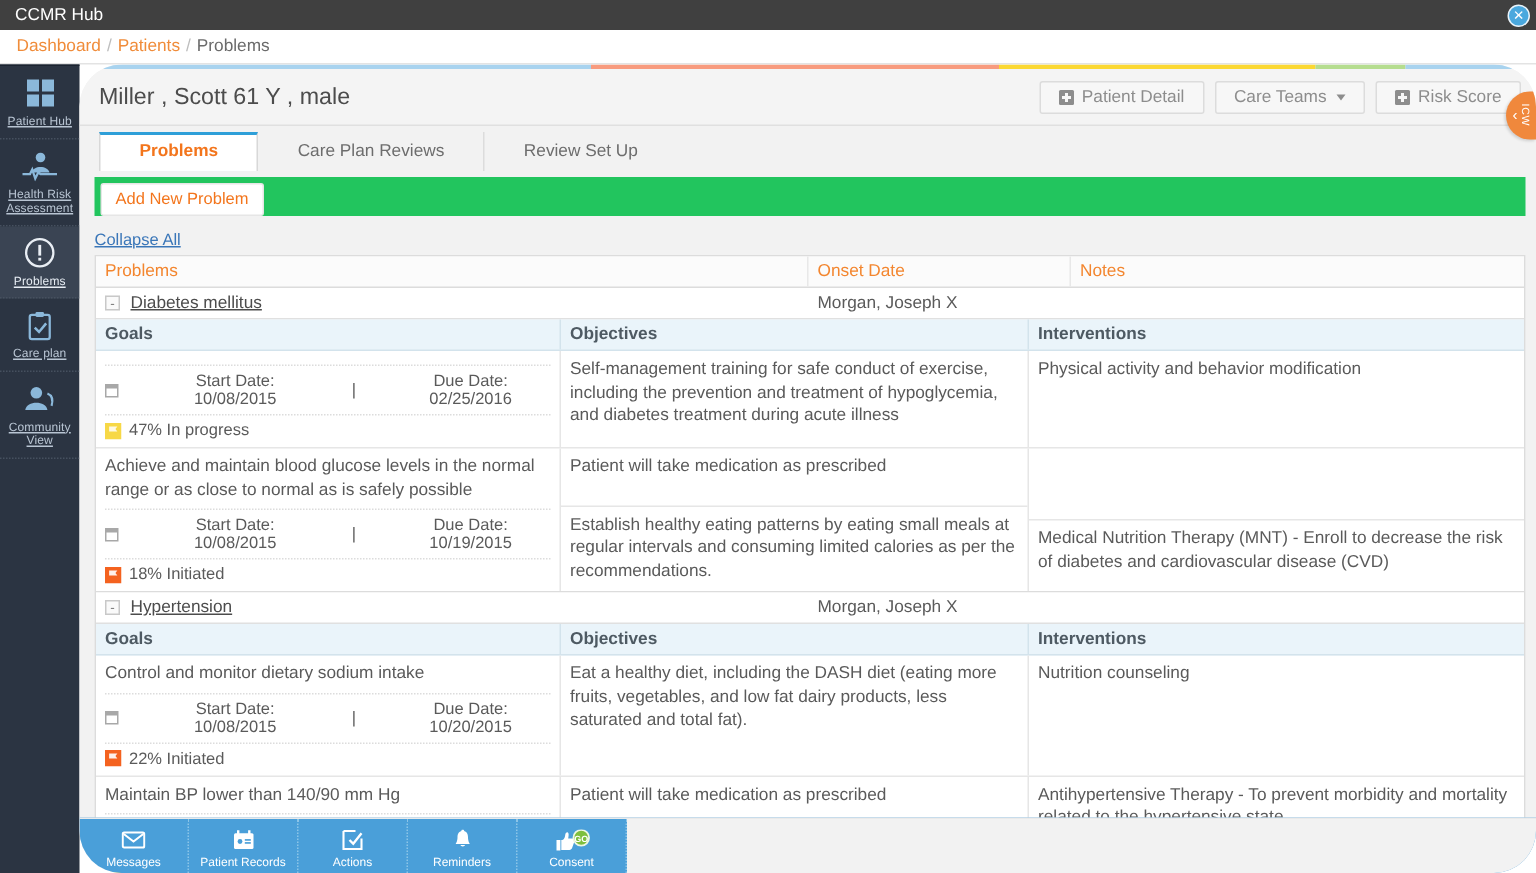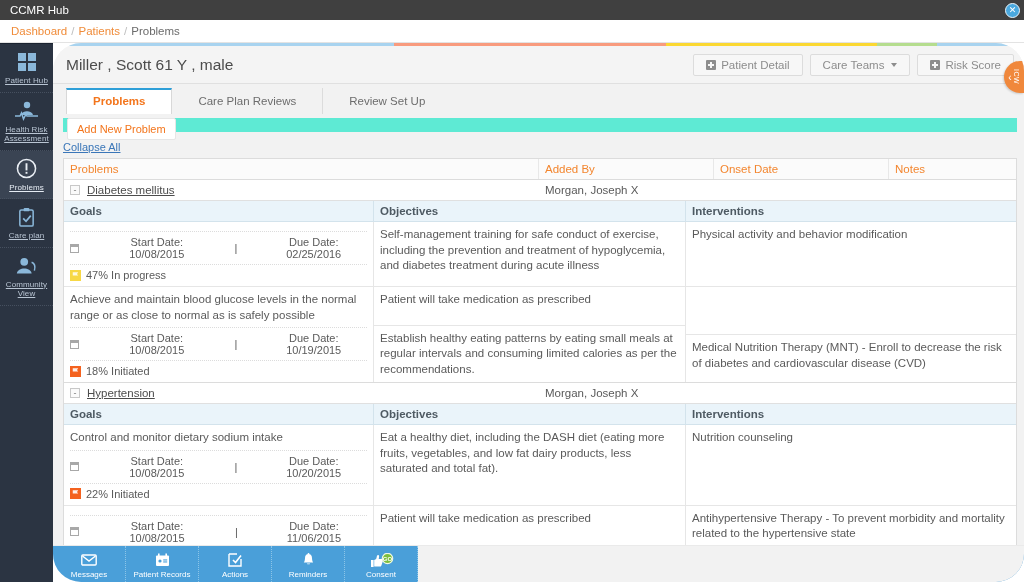--- a/index.html
+++ b/index.html
@@ -99,22 +99,22 @@
   }
   .tab:last-child { border-right:none; }
   .tab.active {
     background:#fff; color:#f3751c; font-weight:bold;
     border:1px solid #d8d8d8; border-top:2px solid #2e9fd8;
     border-bottom:none; padding:5px 26px 6px;
   }
 
   
   #action-bar {
-    background:#5eead4; height:14px; margin:4px 7px 0 10px;
-    display:flex; align-items:flex-start; padding-left:4px;
+    background:#22c55e; height:26px; margin:4px 7px 0 10px;
+    display:flex; align-items:flex-end; padding-left:4px;
   }
   #add-problem-btn {
     background:#fff; color:#f3751c; font-size:11px; border:1px solid #e6e6e6;
     padding:4px 9px; border-radius:2px; cursor:pointer;
     font-family:"Liberation Sans", sans-serif;
   }
 
   #collapse-row { padding:8px 0 4px 10px; }
   #collapse-all {
     color:#3a76b8; font-size:11px; text-decoration:underline; cursor:pointer;
@@ -335,21 +335,20 @@
     </div>
 
     <div id="collapse-row">
       <span id="collapse-all">Collapse All</span>
     </div>
 
     <div id="ptable">
 
       <div class="phead">
         <div class="c-prob">Problems</div>
-        <div class="c-added">Added By</div>
         <div class="c-onset">Onset Date</div>
         <div class="c-notes">Notes</div>
       </div>
 
       <div class="prow">
         <div class="c-prob">
           <span class="collapse-box">-</span>
           <span class="prob-link">Diabetes mellitus</span>
         </div>
         <div class="c-added">Morgan, Joseph X</div>
@@ -453,20 +452,21 @@
           <div class="g-obj subcol">
             <div class="obj-item">Eat a healthy diet, including the DASH diet (eating more fruits, vegetables, and low fat dairy products, less saturated and total fat).</div>
           </div>
           <div class="g-int subcol">
             <div class="int-item">Nutrition counseling</div>
           </div>
         </div>
 
         <div class="grow">
           <div class="g-goal">
+            <div class="goal-title">Maintain BP lower than 140/90 mm Hg</div>
             <div class="dates">
               <span class="cal-ico"></span>
               <span>Start Date: 10/08/2015</span>
               <span>|</span>
               <span>Due Date: 11/06/2015</span>
             </div>
             <div class="status">
               <svg class="flag" viewBox="0 0 12 12">
                 <rect x="0" y="0" width="12" height="12" fill="#f7d846"></rect>
                 <path d="M3 9.5 V2.5 h6 l-1.4 1.8 l1.4 1.8 H3" fill="#fff" opacity="0.85"></path>

